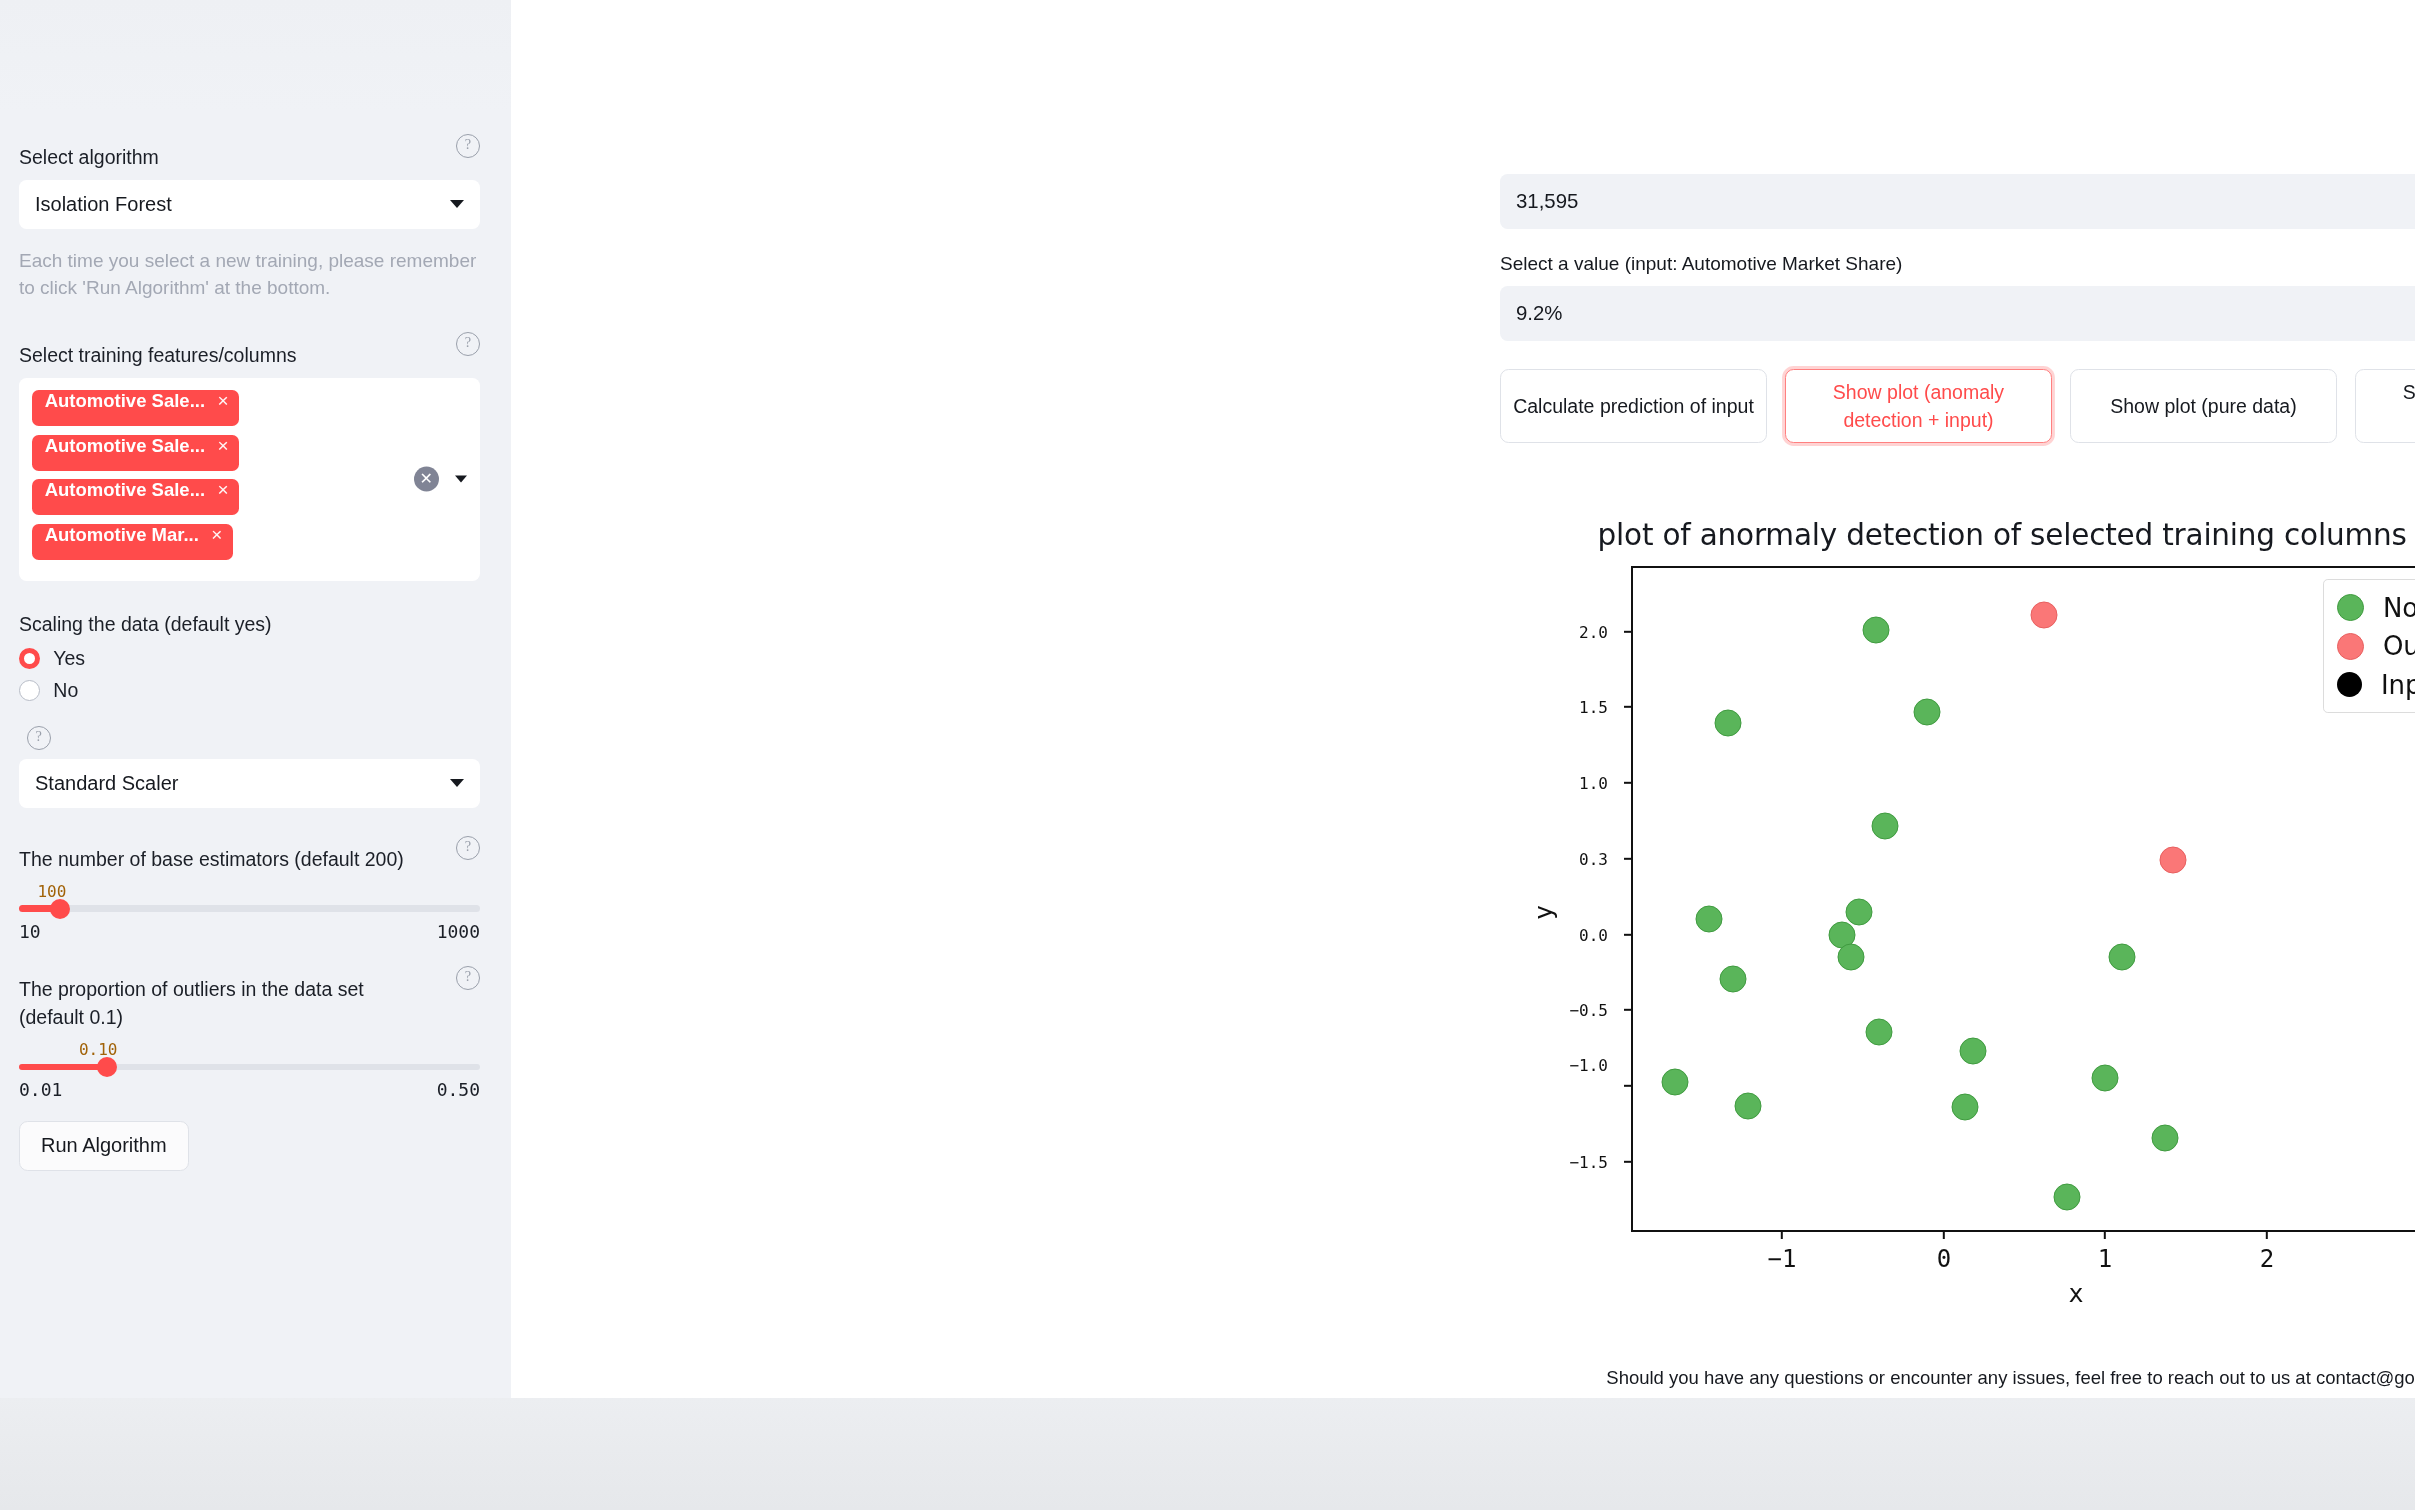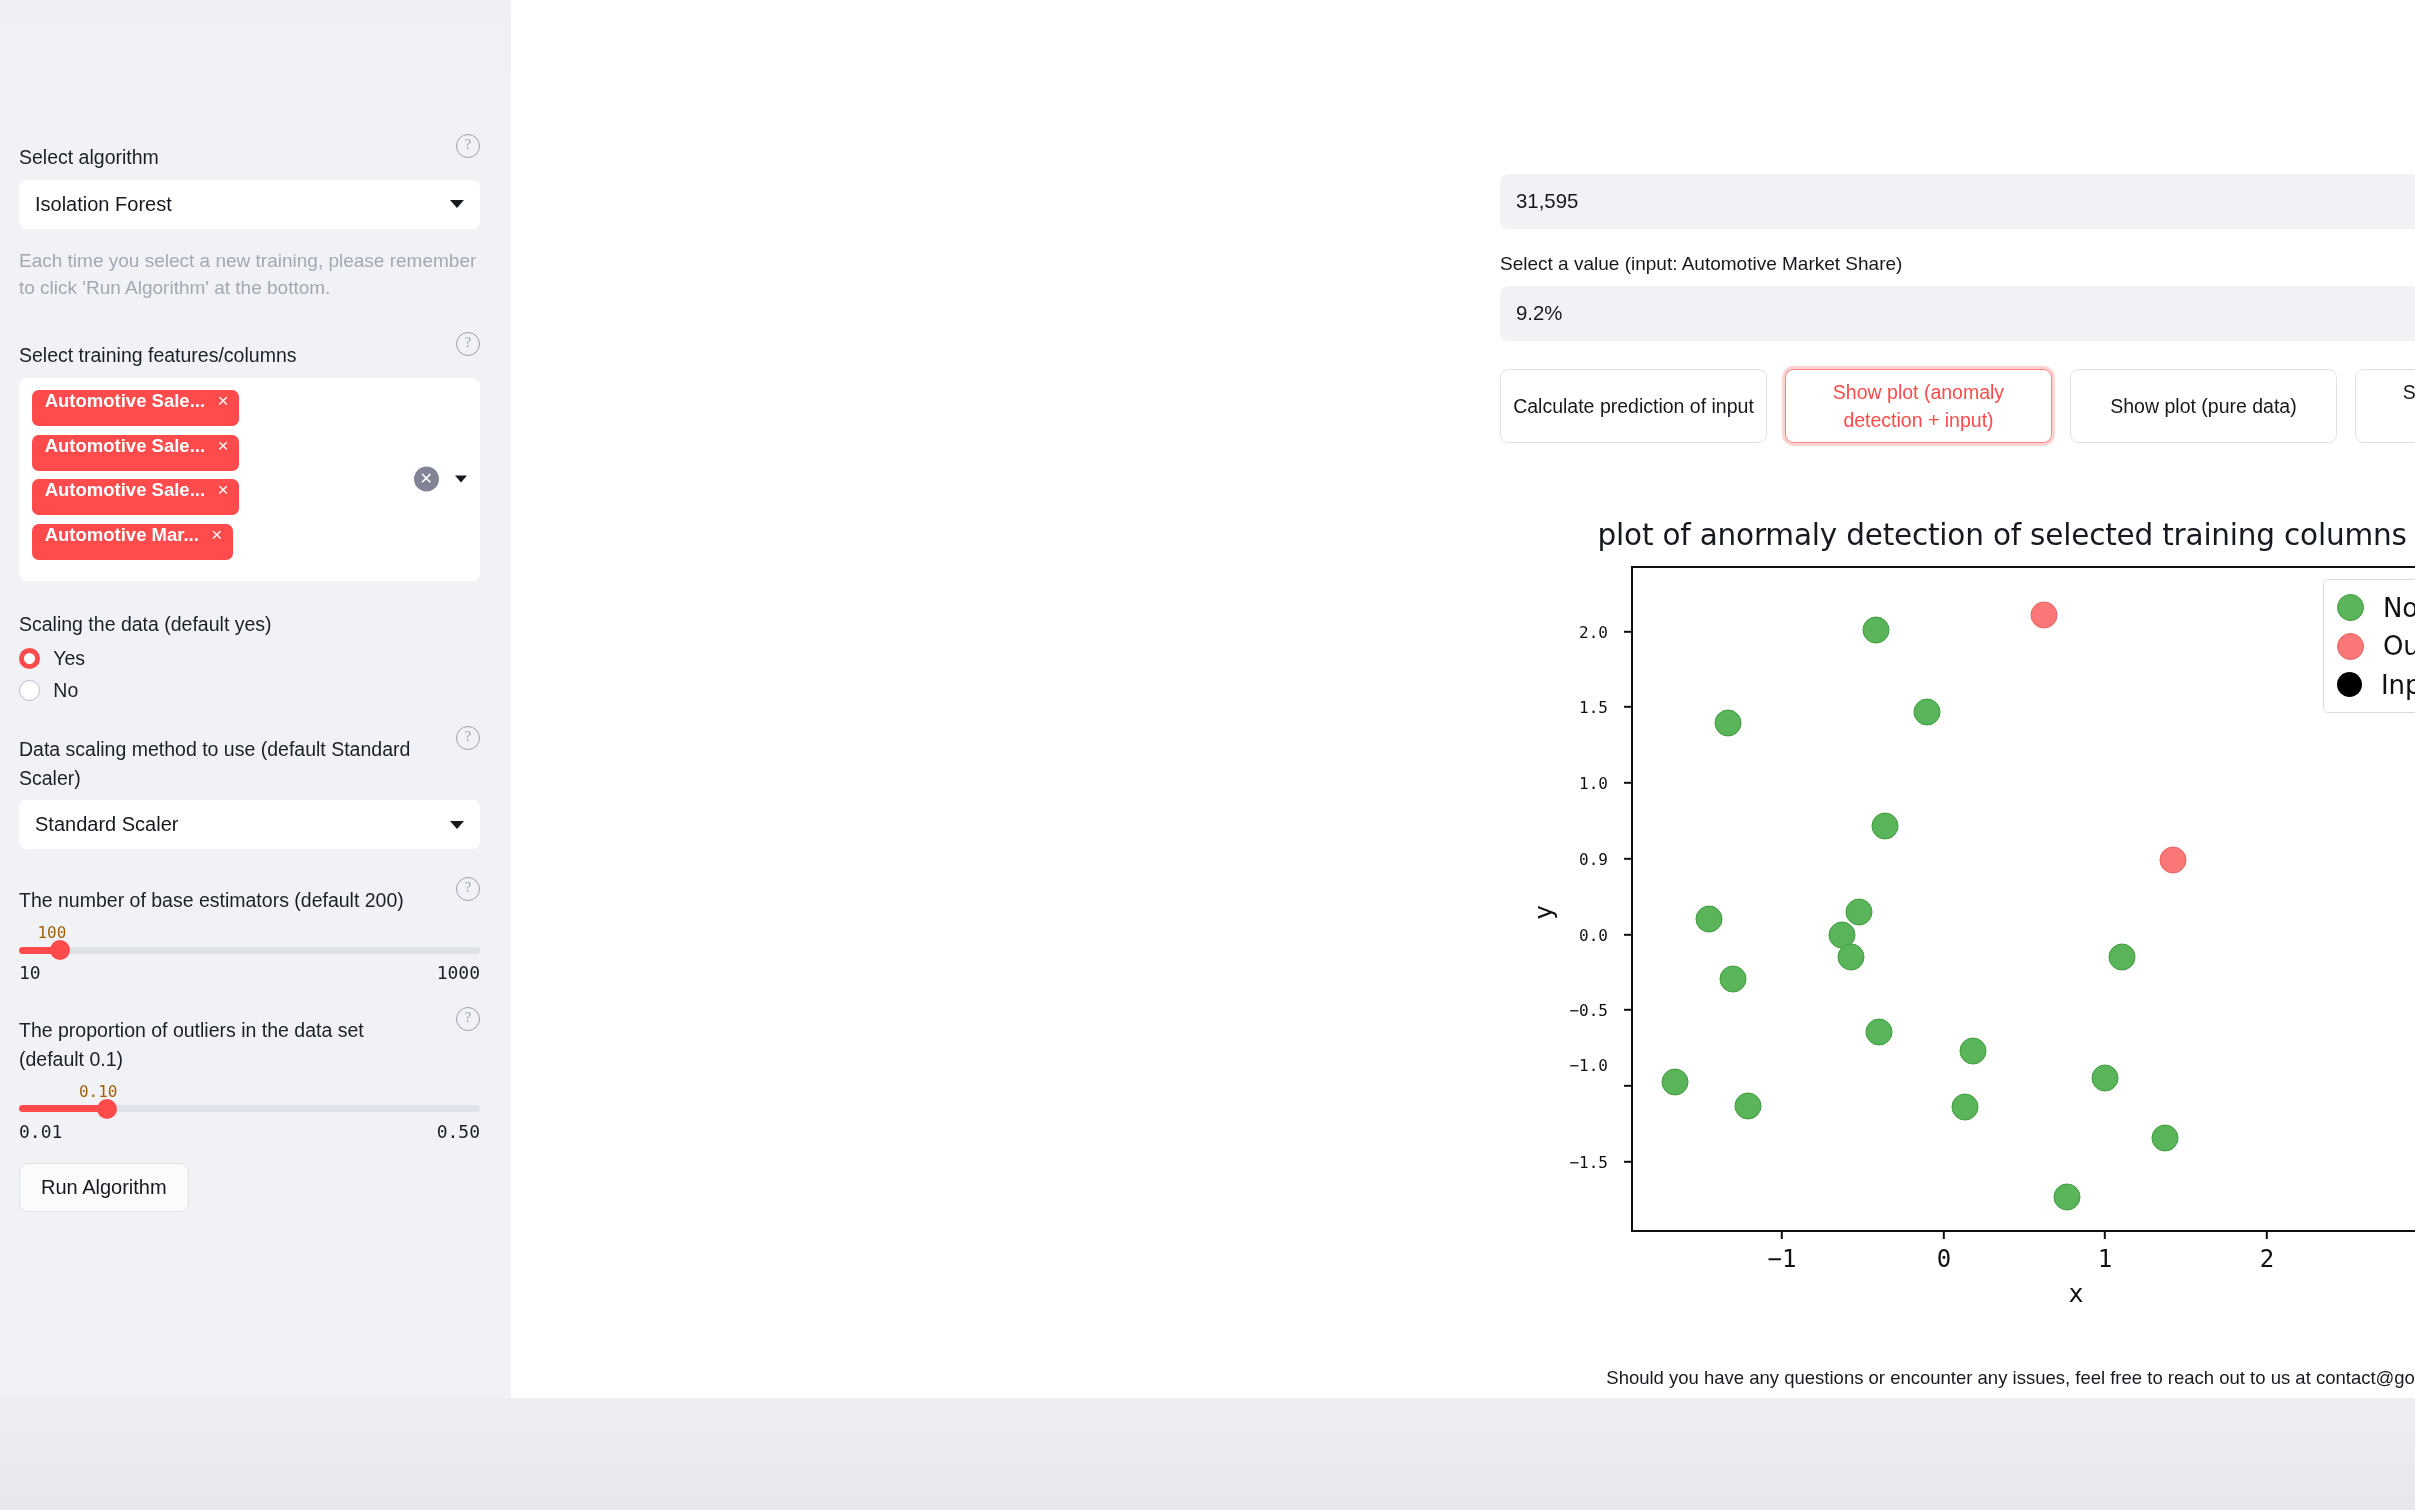--- a/index.html
+++ b/index.html
@@ -233,21 +233,20 @@
     <div class="radio-row">
       <span class="radio checked"></span>
       <span class="radio-label">Yes</span>
     </div>
     <div class="radio-row">
       <span class="radio"></span>
       <span class="radio-label">No</span>
     </div>
 
     <div class="field-label" style="margin-top:21px;">
-      <span class="lbl">Data scaling method to use (default Standard Scaler)</span>
       <span class="help-icon">?</span>
     </div>
     <div class="select-box">
       <span>Standard Scaler</span>
       <span class="caret"></span>
     </div>
 
     <div class="field-label" style="margin-top:25px;">
       <span class="lbl">The number of base estimators (default 200)</span>
       <span class="help-icon">?</span>
@@ -326,21 +325,21 @@
             <span class="legend-label">Input</span>
           </div>
         </div>
       <div class="ytick-mark" style="top: 64px;"></div>
           <div class="ytick" style="top: 64px;">2.0</div>
           <div class="ytick-mark" style="top: 139px;"></div>
           <div class="ytick" style="top: 139px;">1.5</div>
           <div class="ytick-mark" style="top: 215px;"></div>
           <div class="ytick" style="top: 215px;">1.0</div>
           <div class="ytick-mark" style="top: 291px;"></div>
-          <div class="ytick" style="top: 291px;">0.9</div>
+          <div class="ytick" style="top: 291px;">0.3</div>
           <div class="ytick-mark" style="top: 367px;"></div>
           <div class="ytick" style="top: 367px;">0.0</div>
           <div class="ytick-mark" style="top: 442px;"></div>
           <div class="ytick" style="top: 442px;">−0.5</div>
           <div class="ytick-mark" style="top: 518px;"></div>
           <div class="ytick" style="top: 497px;">−1.0</div>
           <div class="ytick-mark" style="top: 594px;"></div>
           <div class="ytick" style="top: 594px;">−1.5</div>
           <div class="xtick-mark" style="left: 149px;"></div>
           <div class="xtick" style="left: 149px;">−1</div>

